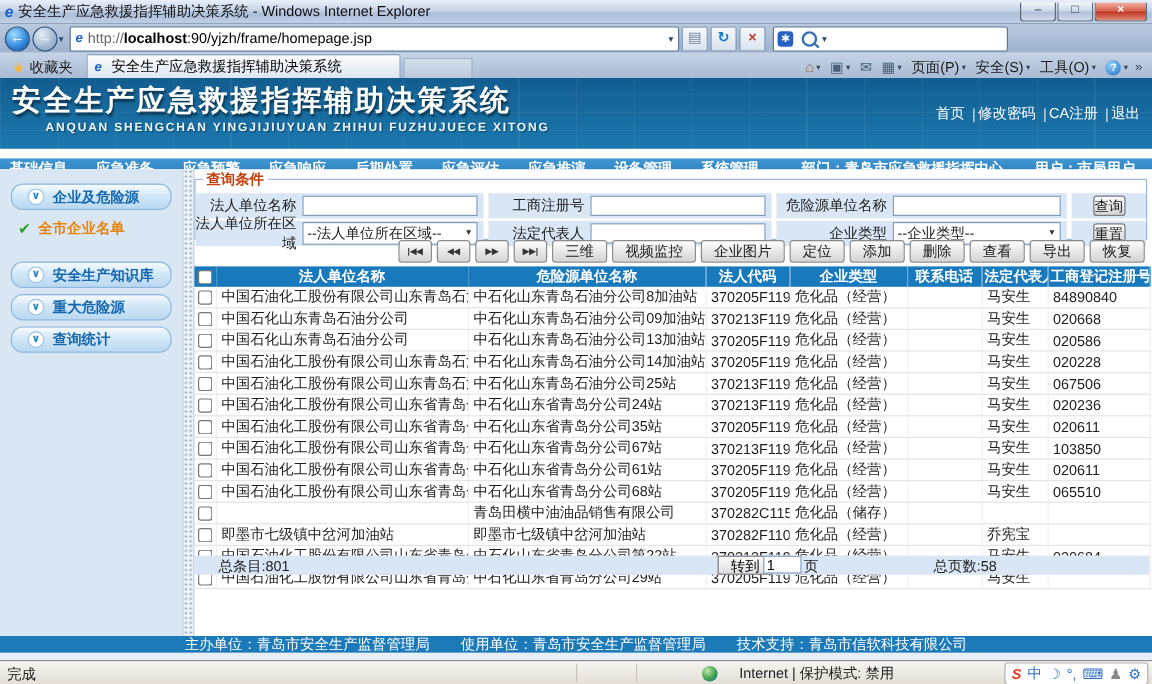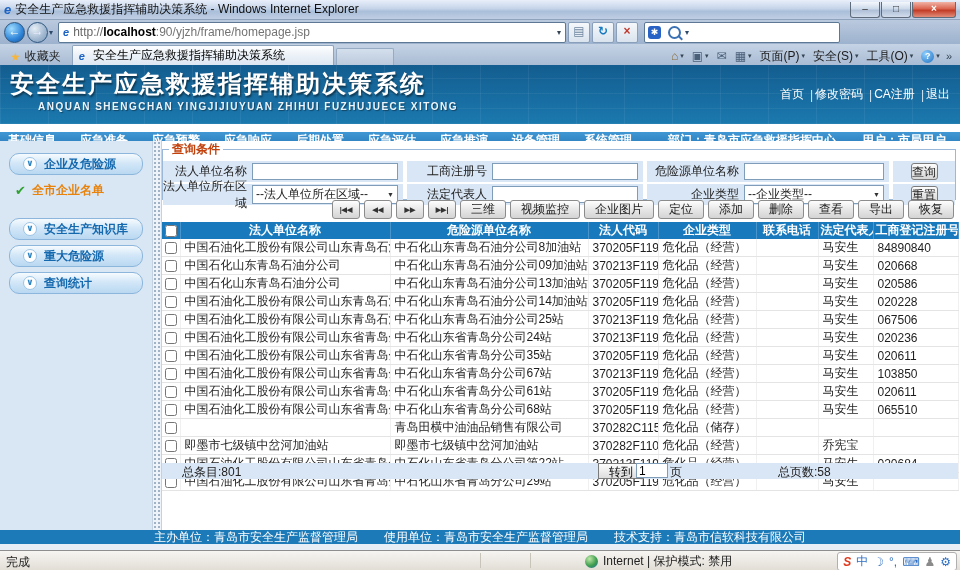--- a/index.html
+++ b/index.html
@@ -24,21 +24,21 @@
     background:linear-gradient(#bac9de,#9db2ce);display:flex;align-items:center;padding:0 4px;}
   .navcirc{width:19px;height:19px;border-radius:50%;border:1px solid #2d567f;color:#fff;
     font-size:12px;line-height:17px;text-align:center;
     background:radial-gradient(circle at 35% 30%,#9fdcff,#2f84d8 60%,#15549e);}
   .navcirc.fwd{background:radial-gradient(circle at 35% 30%,#e6eef6,#9fb6cf 60%,#7e99b8);color:#eef;}
   .smallarrow{font-size:8px;color:#2c4a6b;margin:0 3px 0 1px;}
   .addrbox{width:498px;height:19px;background:#fff;border:1px solid #5c7894;border-radius:2px;
     display:flex;align-items:center;font-size:12px;padding:0 4px;margin-left:2px;}
   .addrbox .proto{color:#666;}
   .addrbox .host{color:#000;font-weight:bold;}
-  .addrbox .rest{color:#737373;}
+  .addrbox .rest{color:#000000;}
   .addr-dd{margin-left:auto;font-size:8px;color:#345;}
   .minibtn{width:20px;height:19px;border:1px solid #8aa0ba;border-radius:2px;margin-left:2px;
     background:linear-gradient(#f5f8fb,#d9e3ee);font-size:12px;line-height:17px;text-align:center;}
   .minibtn .ref{color:#1779c0;font-weight:bold;}
   .minibtn .stp{color:#c0392b;font-weight:bold;}
   .minibtn .cmp{color:#6f86a0;}
   .searchbox{width:188px;height:19px;background:#fff;border:1px solid #5c7894;border-radius:2px;
     display:flex;align-items:center;font-size:12px;padding:0 3px;margin-left:6px;}
   .baidu-ic{width:13px;height:13px;border-radius:3px;background:#2862c4;color:#fff;font-size:9px;
     line-height:13px;text-align:center;margin-right:4px;}
@@ -145,21 +145,21 @@
   .totpages{position:absolute;left:616px;top:1px;}
 
   .sitefooter{left:0;top:530px;width:960px;height:14px;background:#1c7ab8;color:#fff;
     font-size:12px;display:flex;align-items:center;justify-content:center;gap:26px;white-space:nowrap;}
   .gapstrip{left:0;top:544px;width:960px;height:6px;background:#e8eef6;}
 
   .statusbar{left:0;top:550px;width:960px;height:20px;border-top:1px solid #8e8e8e;
     background:linear-gradient(#f7f5f2,#e2ded6);font-size:12px;color:#222;}
   .st-done{position:absolute;left:6px;top:3px;}
   .st-sep{position:absolute;top:2px;width:1px;height:15px;background:#c9c4ba;}
-  .zone{position:absolute;left:585px;top:2px;display:flex;align-items:center;gap:5px;}
+  .zone{position:absolute;left:585px;top:2px;display:flex;align-items:center;gap:18px;}
   .globe{width:13px;height:13px;border-radius:50%;flex:none;
     background:radial-gradient(circle at 35% 30%,#bfe8a8,#3f9e4f 55%,#1b6ea8);}
   .imebar{position:absolute;right:3px;top:1px;height:17px;background:#fff;border:1px solid #b0b0b0;
     border-radius:3px;display:flex;align-items:center;gap:5px;padding:0 5px;font-size:12px;}
   .ime-s{color:#e03a1e;font-weight:bold;font-style:italic;}
   .ime-b{color:#2e6fc2;}
   .ime-g{color:#8a8a8a;}
 </style>
 </head>
 <body>

